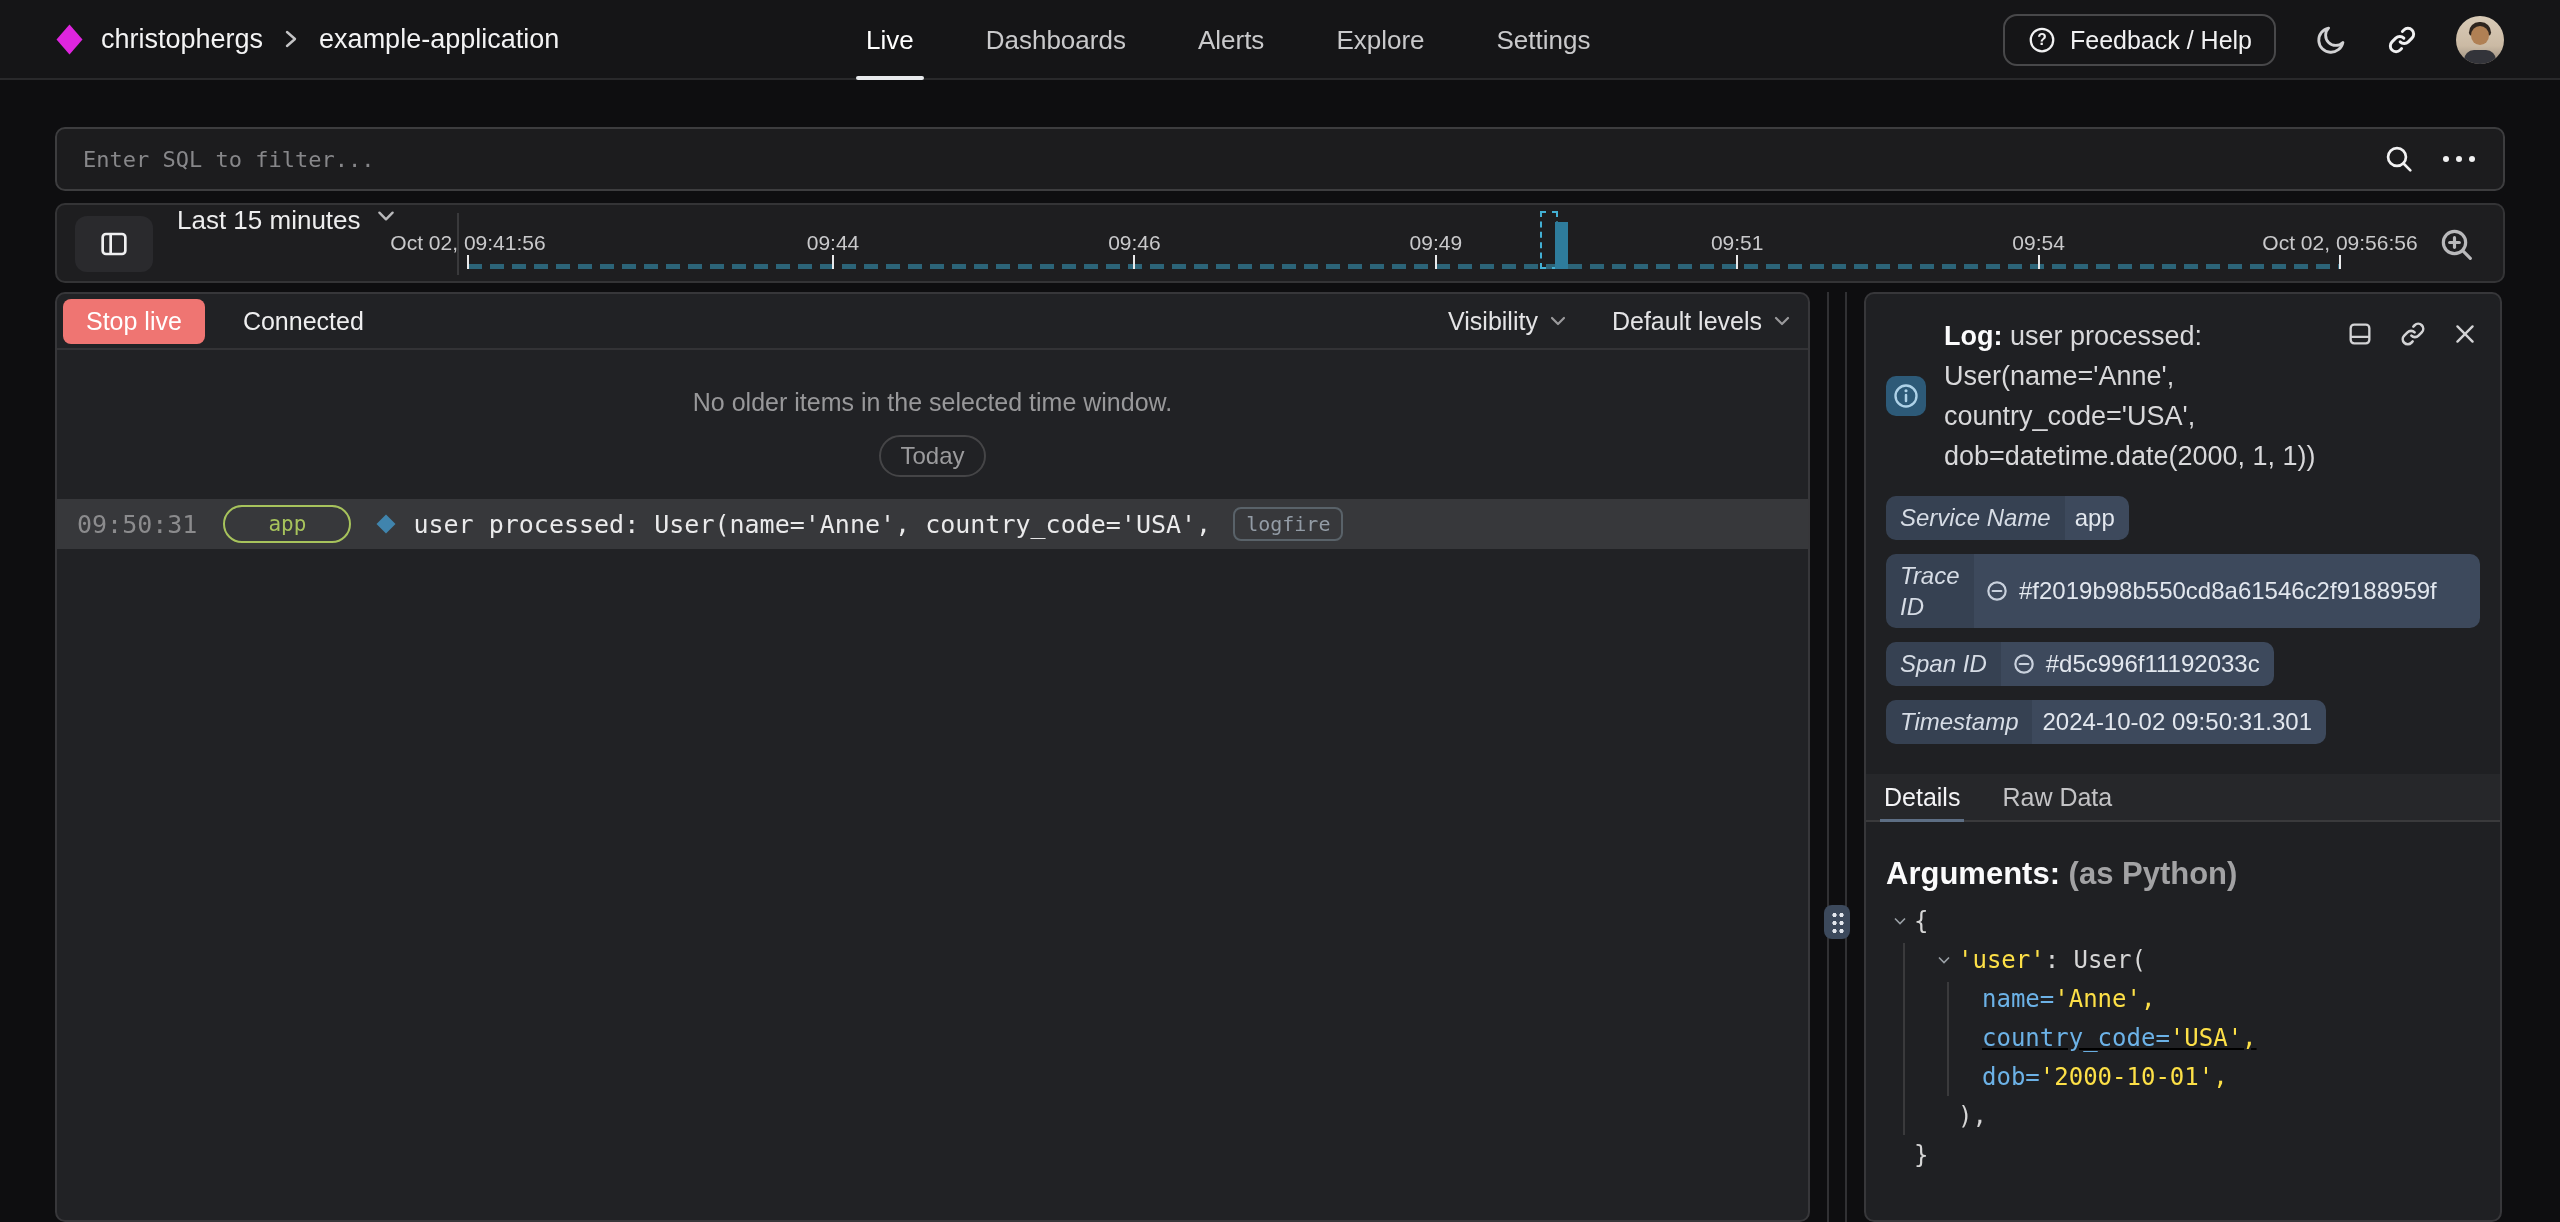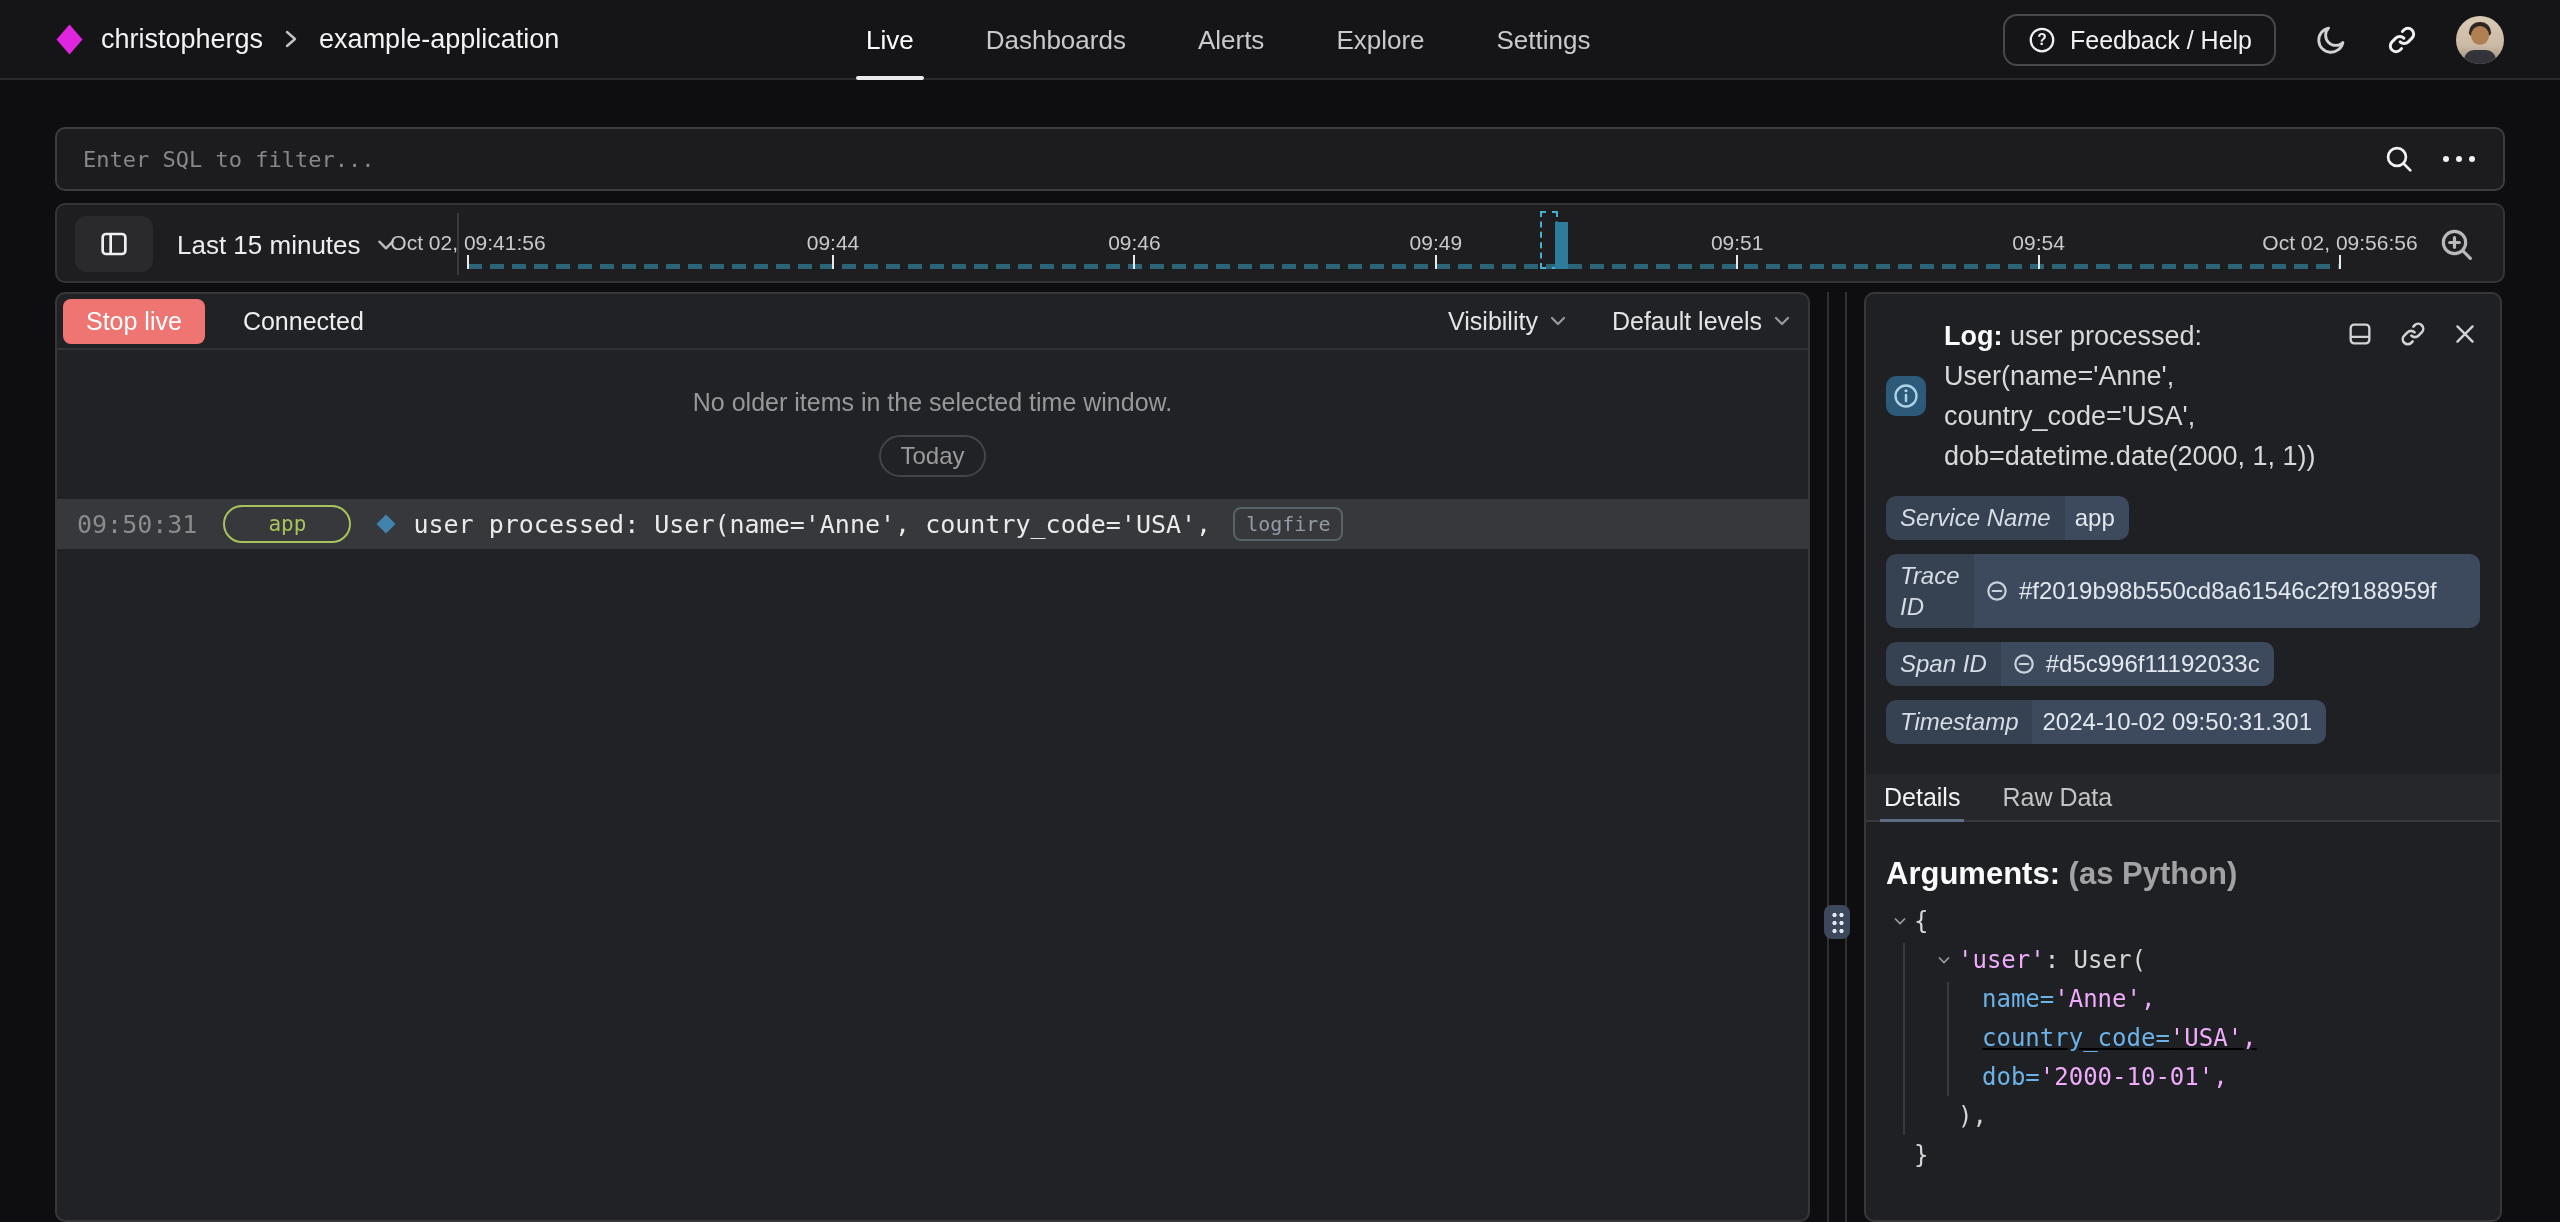--- a/index.html
+++ b/index.html
@@ -48,21 +48,21 @@
   .dots3 { display:flex; gap:7px; }
   .dots3 i { width:6px; height:6px; border-radius:50%; background:#f0f0f1; }
 
   
   #timebar { position:absolute; left:55px; top:203px; width:2450px; height:80px;
              background:#1e1e20; border:2px solid #343436; border-radius:10px; }
   .tl-toggle { position:absolute; left:18px; top:11px; width:78px; height:56px;
                background:#2a2a2d; border:none; border-radius:12px; cursor:pointer;
                display:flex; align-items:center; justify-content:center; }
   .tl-range { position:absolute; left:120px; top:0; height:80px; display:flex;
-              align-items:center; gap:14px; font-size:26px; color:#ededee; cursor:pointer; }
+              align-items:flex-start; gap:14px; font-size:26px; color:#ededee; cursor:pointer; }
   .tl-divider { position:absolute; left:400px; top:8px; width:2px; height:62px; background:#39393b; }
   .tl-axis { position:absolute; left:411px; top:0; width:1872px; height:80px; }
   .tl-baseline { position:absolute; left:0; right:0; top:59px; height:5px;
        background:repeating-linear-gradient(90deg,#2c6478 0 14px,transparent 14px 22px); }
   .tl-tick-label { position:absolute; top:26px; transform:translateX(-50%);
                    font-size:21px; color:#c9c9cb; white-space:nowrap; }
   .tl-tick-mark { position:absolute; top:50px; width:2px; height:14px; background:#e9e9ea;
                   transform:translateX(-50%); }
   .tl-spike { position:absolute; bottom:16px; transform:translateX(-50%); width:36px; height:58px; }
   .spike-sel { position:absolute; left:0; bottom:0; width:18px; height:58px;
@@ -136,21 +136,21 @@
   .dp-tab.active { color:#f4f4f6; }
   .dp-tab.active::after { content:""; position:absolute; left:-4px; right:-4px; bottom:-2px;
             height:3px; background:#5d6e84; }
   .dp-args-heading { margin:34px 20px 10px 20px; font-size:31px; font-weight:700; color:#fbfbfc; }
   .dp-args-heading .sub { color:#a2a2a4; }
   .dp-code { position:relative; margin:8px 0 0 24px;
              font-family:"DejaVu Sans Mono", monospace; font-size:24px; }
   .code-line { position:relative; height:39px; line-height:39px; white-space:nowrap; }
   .code-chevron { position:absolute; top:11px; width:16px; height:16px; cursor:pointer; }
   .code-chevron svg { stroke:#9aa0a6; stroke-width:1.6; fill:none; width:16px; height:16px; }
-  .tok-punct { color:#d6d6d6; } .tok-key { color:#6cb2e7; } .tok-str { color:#f0abfc; }
+  .tok-punct { color:#d6d6d6; } .tok-key { color:#6cb2e7; } .tok-str { color:#fde047; }
   .code-guide { position:absolute; width:2px; background:#3a3a3c; }
   #guide-1 { left:13px; top:41px; height:192px; }
   #guide-2 { left:57px; top:80px; height:114px; } 
 </style>
 </head>
 <body>
 
 <div id="app">
 
   <header id="topnav">

